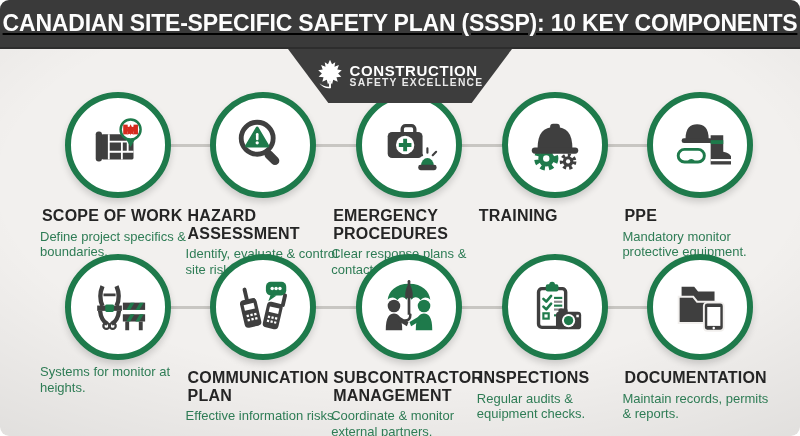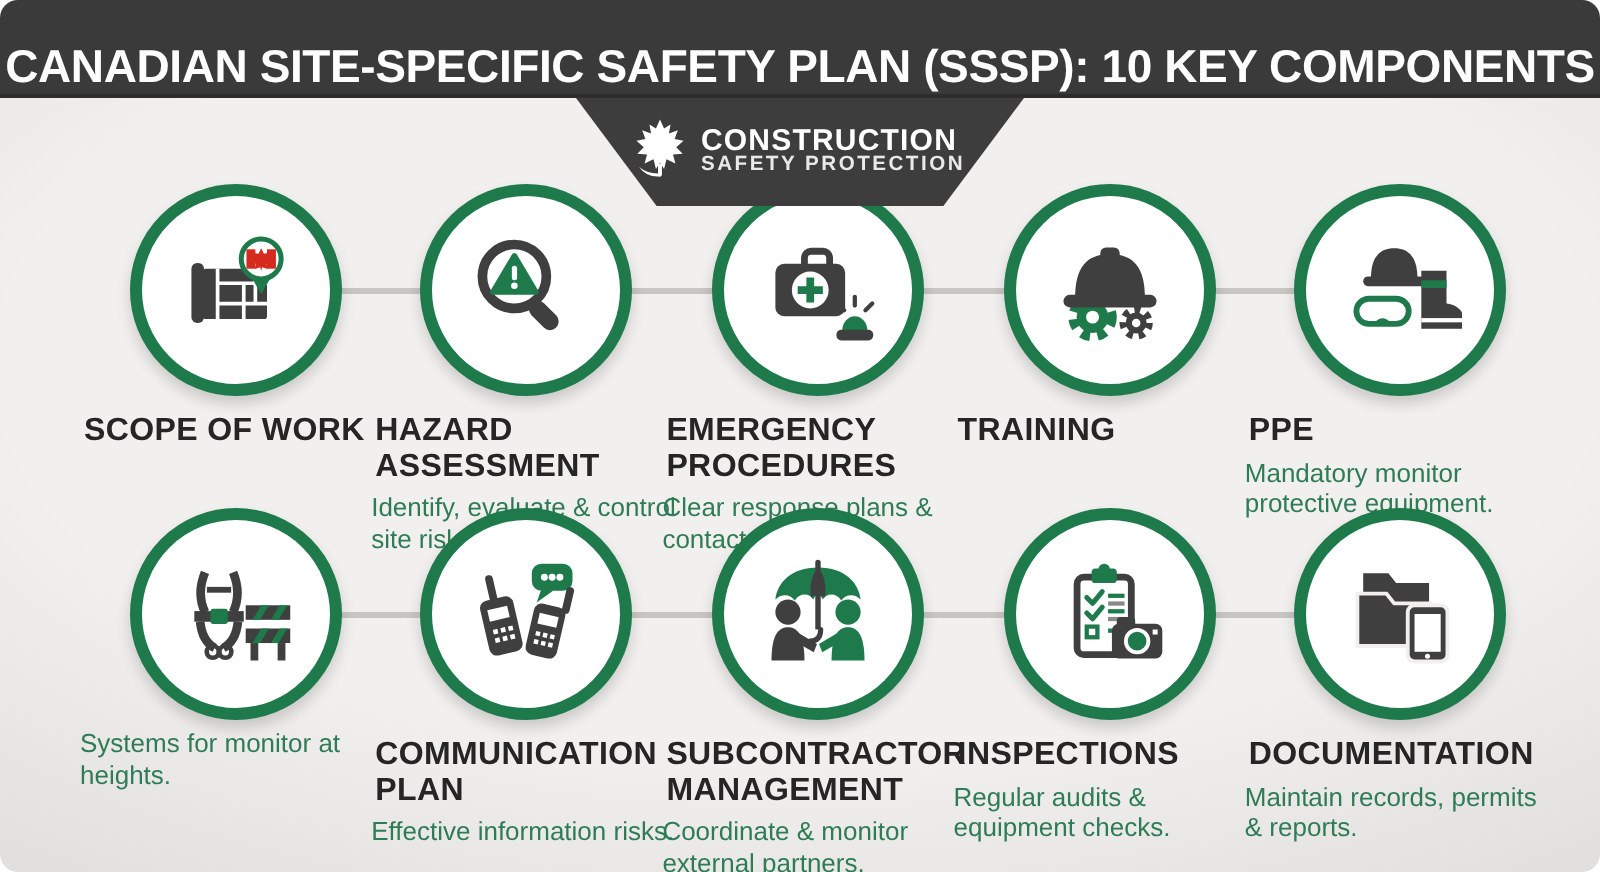--- a/index.html
+++ b/index.html
@@ -8,21 +8,21 @@
     background:#f2f0ee;
     font-family:"Liberation Sans",sans-serif;
     -webkit-font-smoothing:antialiased;
   }
   .page::after{
     content:"";position:absolute;inset:0;pointer-events:none;border-radius:9px;
     background:radial-gradient(ellipse 90% 80% at 50% 42%, rgba(0,0,0,0) 55%, rgba(0,0,0,0.085) 100%);
   }
   .header{
     position:relative;height:47px;background:#3a3a3a;border-bottom:2px solid #2d2d2d;
-    display:flex;align-items:flex-end;justify-content:center;z-index:3;
+    display:flex;align-items:center;justify-content:center;z-index:3;text-decoration:underline;
   }
   .header-title{
     color:#fdfdfd;font-weight:bold;font-size:23px;letter-spacing:-0.2px;white-space:nowrap;
   }
   .badge{
     position:absolute;top:49px;left:50%;transform:translateX(-50%);
     width:224px;height:54px;background:#3d3d3d;z-index:3;
     clip-path:polygon(0 0,100% 0,82% 100%,18% 100%);
     display:flex;align-items:center;justify-content:center;gap:7px;
   }
@@ -62,21 +62,21 @@
   <div class="badge">
     <span>
       <svg width="26" height="30" viewBox="0 0 64 74">
         <path fill="#fff" d="M32 2 L37 13 L45 8 L43 19 L54 15 L50 26 L61 28 L52 36 L60 44 L48 45 L51 56 L40 51 L37 63 L32 55 L27 63 L24 51 L13 56 L16 45 L4 44 L12 36 L3 28 L14 26 L10 15 L21 19 L19 8 L27 13 Z"></path>
         <rect fill="#fff" x="29.6" y="56" width="4.8" height="16" rx="2.4"></rect>
         <path fill="#fff" d="M6 60 Q18 70 34 68 L33 72 Q16 74 6 60 Z"></path>
       </svg>
     </span>
     <span class="badge-text">
       <span class="badge-line1">CONSTRUCTION</span>
-      <span class="badge-line2">SAFETY PROTECTION</span>
+      <span class="badge-line2">SAFETY EXCELLENCE</span>
     </span>
   </div>
 
   <div class="content">
 
     <div class="row">
       <div class="connector"></div>
 
       <div class="item">
         <div class="circle">
@@ -85,20 +85,21 @@
             <rect x="15" y="21" width="33" height="26" rx="1.5" fill="#3f3f3f"></rect>
             <path d="M22.5 21 V47 M22.5 28.5 H48 M22.5 39 H48 M36 28.5 V47 M42 21 V39" stroke="#fff" stroke-width="1.9" fill="none"></path>
             <path d="M38.5 23 L45 34 L51.5 23 Q45 27.5 38.5 23 Z" fill="#1e7a4b"></path>
             <circle cx="45" cy="16" r="10.3" fill="#fff" stroke="#1e7a4b" stroke-width="2.6"></circle>
             <rect x="37.4" y="11" width="4.6" height="10" fill="#d52b1e"></rect>
             <rect x="48" y="11" width="4.6" height="10" fill="#d52b1e"></rect>
             <path d="M45 10.5 l1.4 2.8 2.8-0.5 -0.9 2.8 2.3 1.8 -2.8 1 0.5 2.8 -2.8-0.9 -0.5 1.9 -0.5-1.9 -2.8 0.9 0.5-2.8 -2.8-1 2.3-1.8 -0.9-2.8 2.8 0.5 Z" fill="#d52b1e"></path>
           </svg>
         </div>
         <div class="title">SCOPE OF WORK</div>
+        <div class="subtitle">Define project specifics &amp; boundaries.</div>
       </div>
 
       <div class="item">
         <div class="circle">
           <svg viewBox="0 0 64 64">
             <rect x="38" y="35.5" width="18" height="9" rx="4.5" transform="rotate(45 38 35.5)" fill="#3f3f3f"></rect>
             <circle cx="26" cy="25" r="16.5" fill="#fff" stroke="#3f3f3f" stroke-width="5"></circle>
             <path d="M26 14.5 L37 33 H15 Z" fill="#1e7a4b" stroke="#1e7a4b" stroke-width="3" stroke-linejoin="round"></path>
             <rect x="24.7" y="19.5" width="2.7" height="7.5" rx="1.3" fill="#fff"></rect>
             <circle cx="26" cy="29.8" r="1.7" fill="#fff"></circle>

